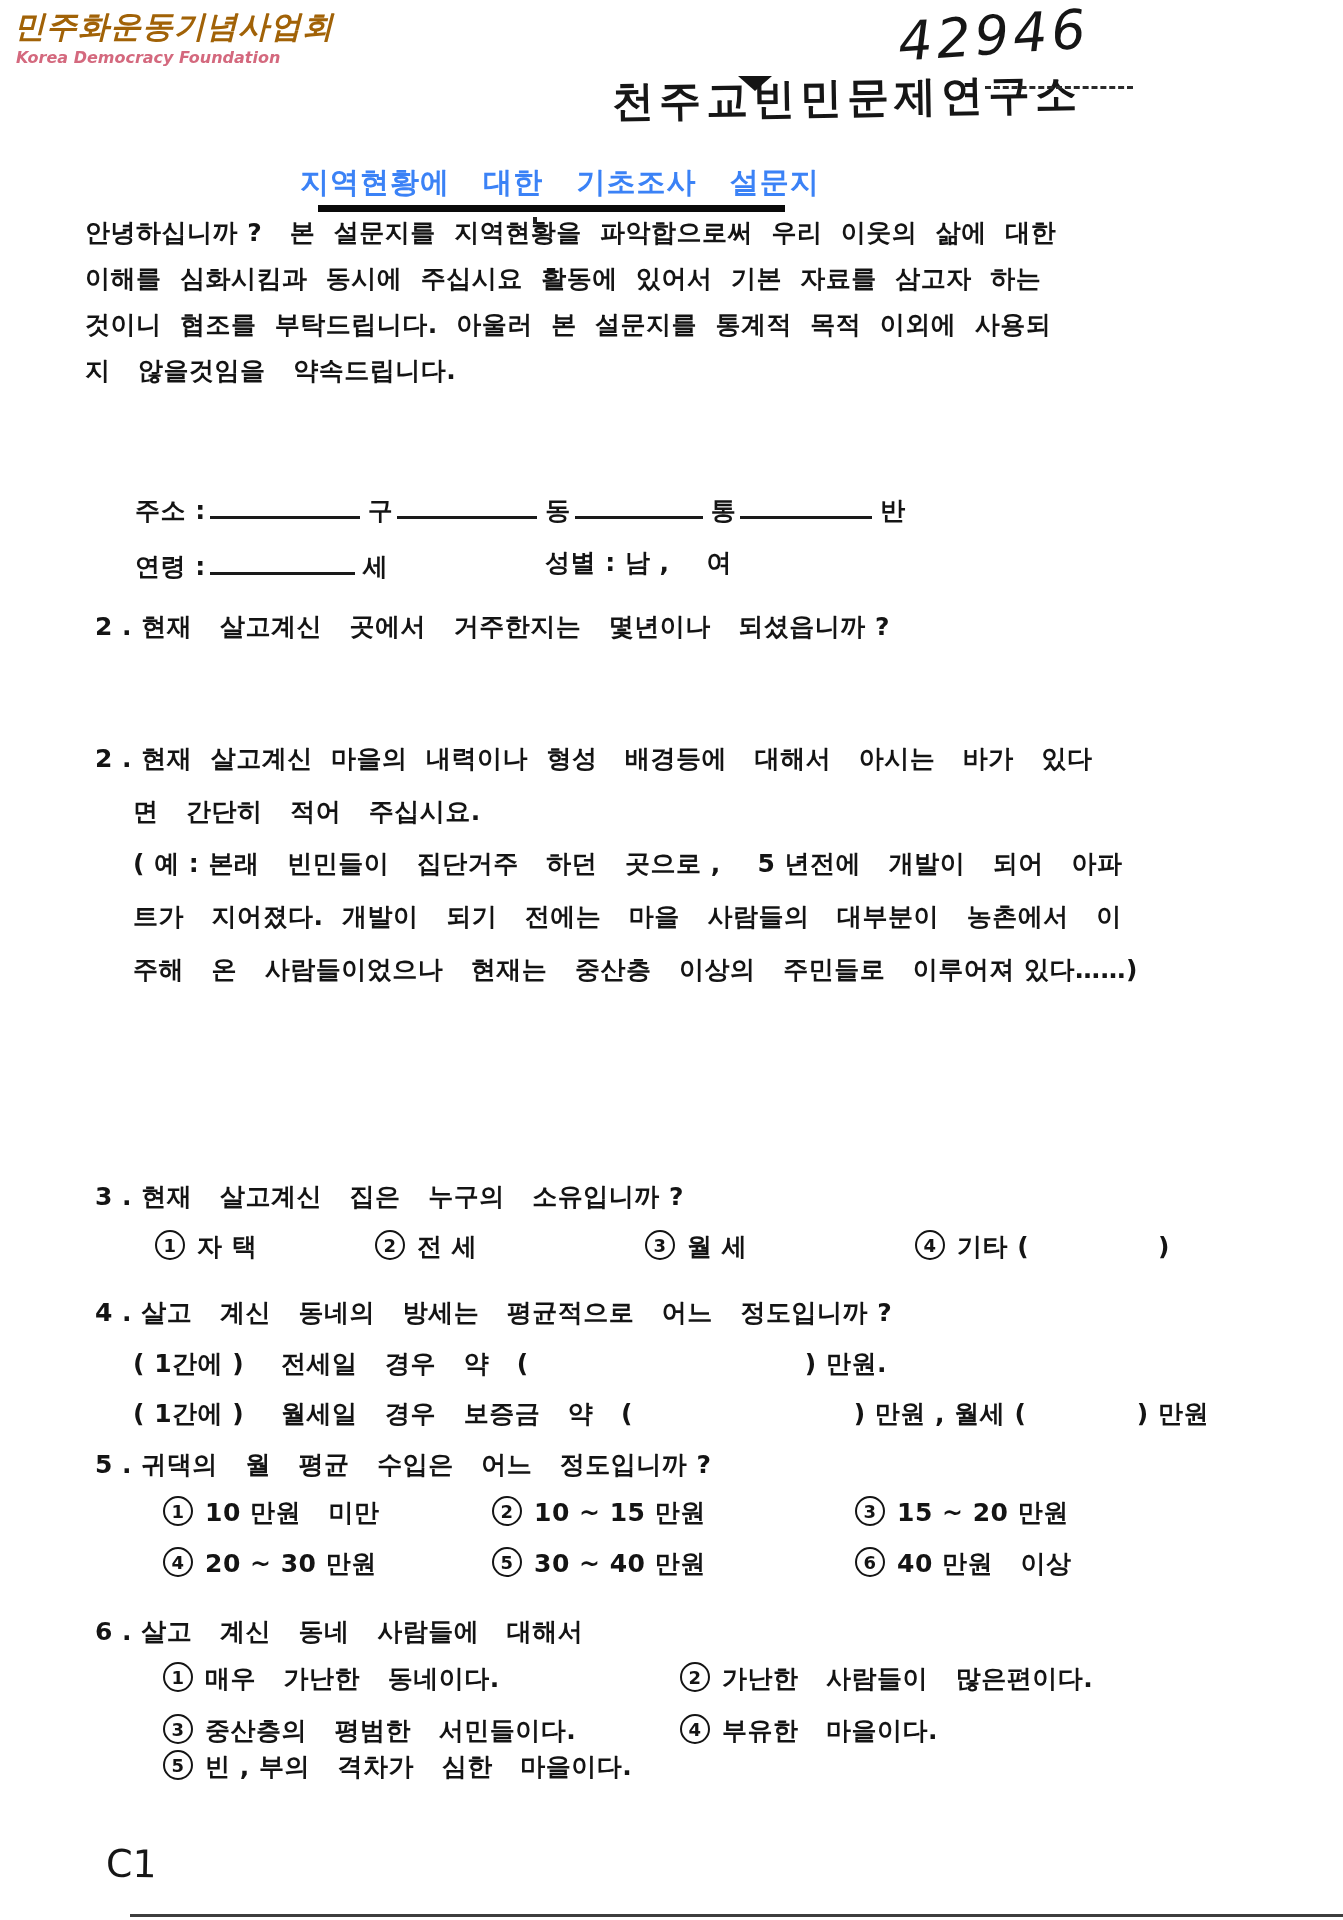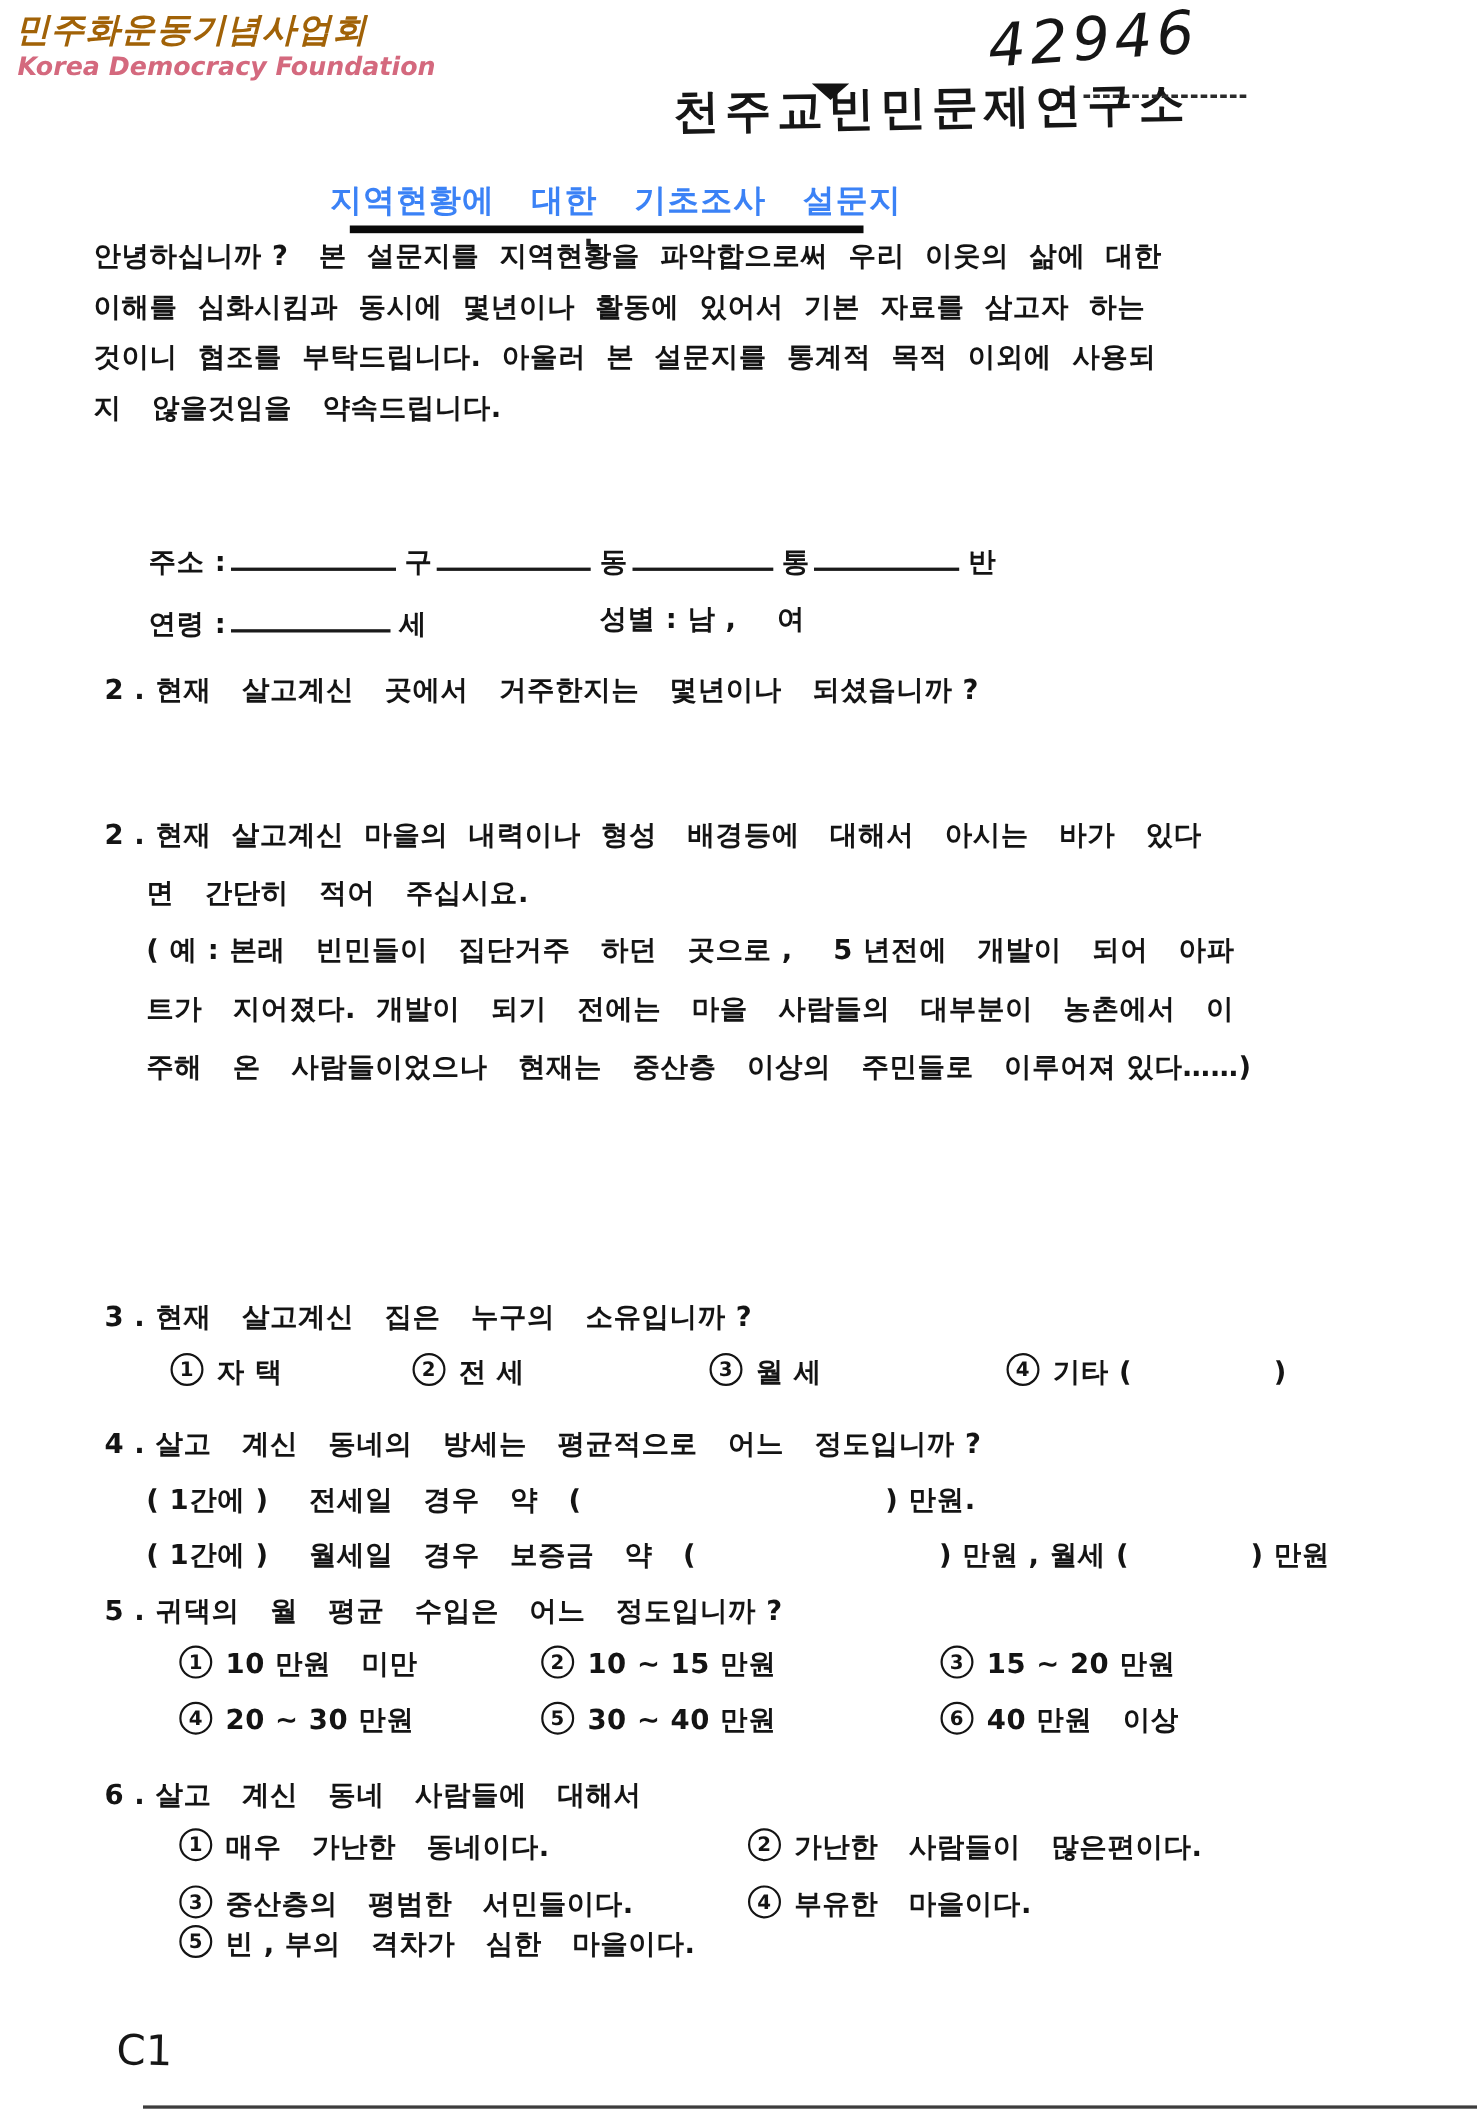--- a/index.html
+++ b/index.html
@@ -4,21 +4,21 @@
 <style>
   html,body{margin:0;padding:0;}
   body{
     width:1343px;height:1920px;position:relative;background:#ffffff;
     font-family:"DejaVu Sans",sans-serif;color:#141414;overflow:hidden;
   }
   .abs{position:absolute;white-space:pre;}
   .t{font-size:25px;font-weight:600;letter-spacing:0.5px;color:#141414;}
   
   .logo-kr{left:14px;top:6px;font-size:31px;font-weight:700;font-style:italic;color:#a16207;letter-spacing:1px;}
-  .logo-en{left:16px;top:48px;font-size:23px;font-weight:700;font-style:italic;color:#d4697e;letter-spacing:0px;}
+  .logo-en{left:16px;top:48px;font-size:16px;font-weight:700;font-style:italic;color:#d4697e;letter-spacing:0px;}
   
   .hand{font-weight:500;color:#161616;}
   .hw-num{left:898px;top:4px;font-size:54px;transform:rotate(-4deg);letter-spacing:4px;font-style:italic;}
   .hw-org{left:612px;top:70px;font-size:42px;letter-spacing:5px;transform:rotate(-1deg);font-weight:600;}
   .hw-page{left:106px;top:1842px;font-size:38px;transform:rotate(1deg);}
   
   .doc-title{left:300px;top:163px;font-size:29px;font-weight:800;letter-spacing:1px;color:#3b82f6;}
   .title-underline{left:318px;top:205px;width:467px;height:7px;background:#0a0a0a;}
   .speck{left:533px;top:217px;width:4px;height:7px;background:#222;}
   
@@ -44,21 +44,21 @@
 <div class="abs hand hw-org">천주교빈민문제연구소</div>
 <div class="abs tri-artifact"></div>
 <div class="abs dash-artifact"></div>
 <div class="abs hand hw-page">C1</div>
 
 <div class="abs doc-title">지역현황에   대한   기초조사   설문지</div>
 <div class="abs title-underline"></div>
 <div class="abs speck"></div>
 
 <div class="abs t" style="left:85px;top:216px;">안녕하십니까 ?   본  설문지를  지역현황을  파악합으로써  우리  이웃의  삶에  대한</div>
-<div class="abs t" style="left:85px;top:262px;">이해를  심화시킴과  동시에  몇년이나  활동에  있어서  기본  자료를  삼고자  하는</div>
+<div class="abs t" style="left:85px;top:262px;">이해를  심화시킴과  동시에  주십시요  활동에  있어서  기본  자료를  삼고자  하는</div>
 <div class="abs t" style="left:85px;top:308px;">것이니  협조를  부탁드립니다.  아울러  본  설문지를  통계적  목적  이외에  사용되</div>
 <div class="abs t" style="left:85px;top:354px;">지   않을것임을   약속드립니다.</div>
 
 <div class="abs t" style="left:135px;top:490px;"><span>주소 :</span><span class="blank" style="width:150px;"></span><span>구</span><span class="blank" style="width:140px;"></span><span>동</span><span class="blank" style="width:128px;"></span><span>통</span><span class="blank" style="width:132px;"></span><span>반</span></div>
 
 <div class="abs t" style="left:135px;top:546px;"><span>연령 :</span><span class="blank" style="width:145px;"></span><span>세</span></div>
 <div class="abs t" style="left:545px;top:546px;">성별 : 남 ,    여</div>
 
 <div class="abs t" style="left:95px;top:610px;">2 . 현재   살고계신   곳에서   거주한지는   몇년이나   되셨읍니까 ?</div>
 

